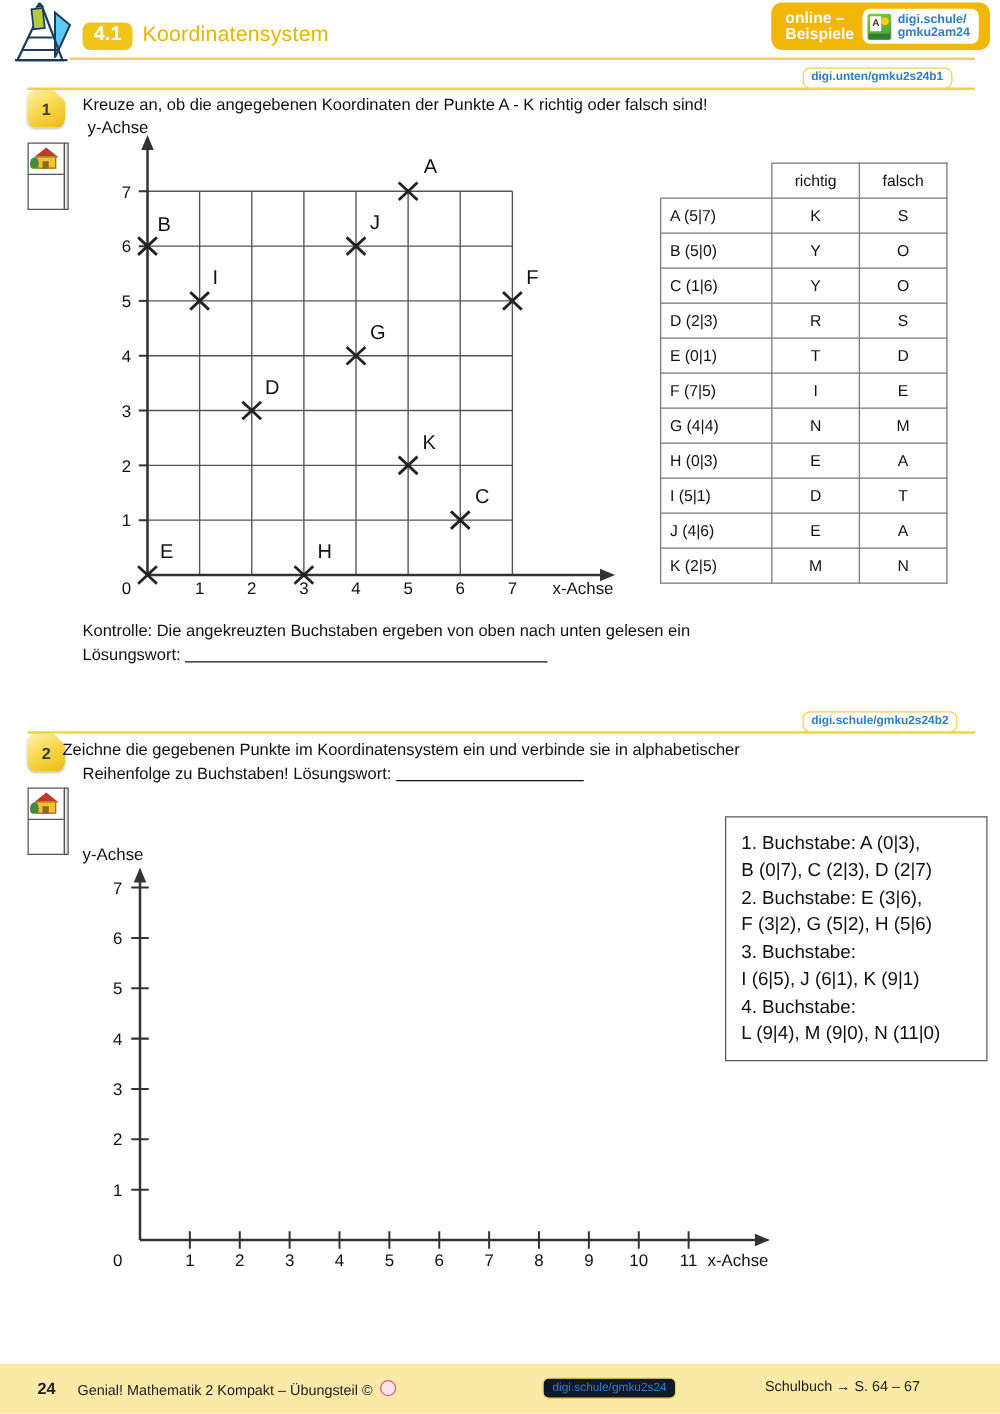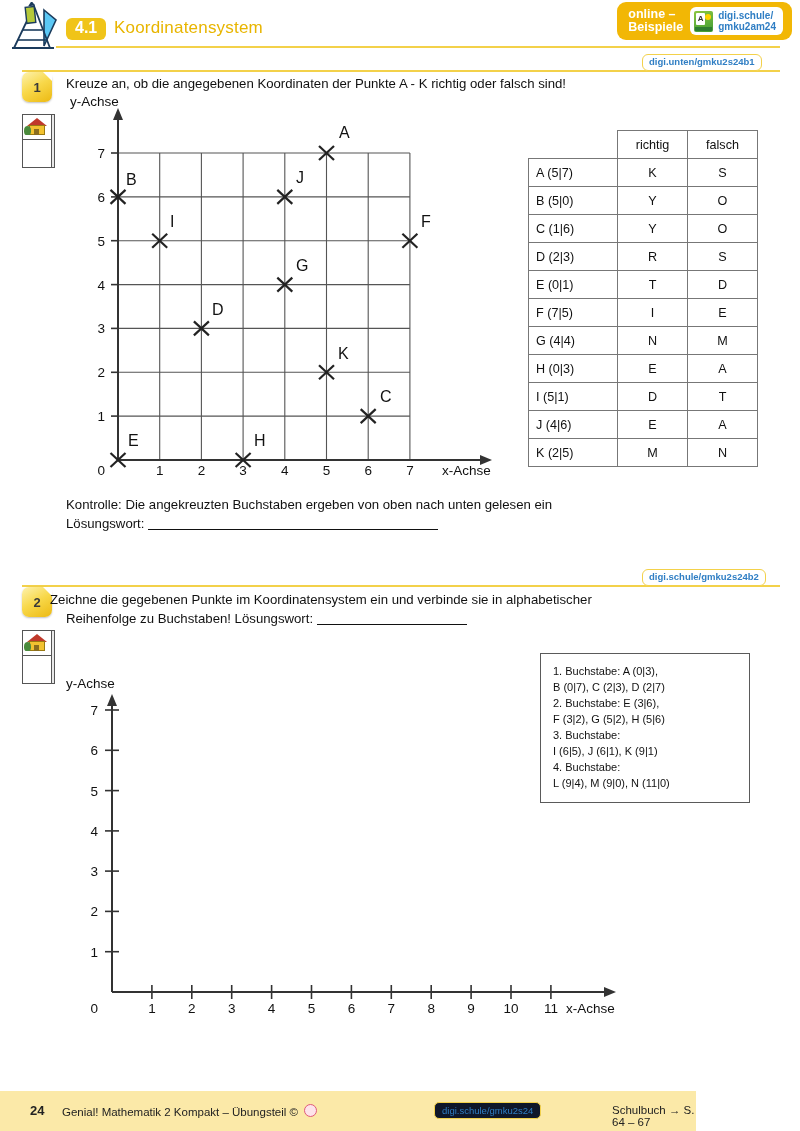--- a/index.html
+++ b/index.html
@@ -84,28 +84,28 @@
     border:1.2px solid #777;font-size:12.6px;color:#111;font-weight:normal;
     height:25px;text-align:center;font-family:"Liberation Sans", sans-serif;
   }
   .ans-table .c-label{width:80px;text-align:left;padding-left:7px;}
   .ans-table .c-val{width:67px;}
   .ans-table .blank{border-left:none;border-top:none;}
 
   
   .points-box{
     position:absolute;border:1.4px solid #5a5a5a;background:#fff;
-    padding:10px 12px;font-size:11px;line-height:1.45;color:#111;
+    padding:10px 12px;font-size:15px;line-height:1.45;color:#111;margin-left:40px;
   }
 
   
   .ans-line{display:inline-block;border-bottom:1.4px solid #111;vertical-align:-2px;}
 
   
-  .footer{position:absolute;left:0;bottom:0;width:696px;height:40px;background:#fbe9a8;}
+  .footer{position:absolute;left:0;bottom:0;width:800px;height:40px;background:#fbe9a8;}
   .pg-num{position:absolute;left:30px;top:12px;font-size:13px;font-weight:bold;color:#222;}
   .footer-txt{position:absolute;left:62px;top:13px;font-size:11.5px;color:#222;}
   .footer-badge{
     position:absolute;left:434px;top:11px;background:#0f172a;border:1.4px solid #f3d14a;border-radius:5px;
     color:#2f7ec4;font-size:9.5px;font-weight:normal;padding:2.5px 7px;line-height:1;
   }
   .footer-right{position:absolute;left:612px;top:13px;font-size:11.5px;color:#222;}
   .cc-mark{display:inline-block;width:11px;height:11px;border-radius:50%;border:1.2px solid #e05a7a;
            vertical-align:-1px;margin-left:3px;background:#fde3ea;}
 </style>

